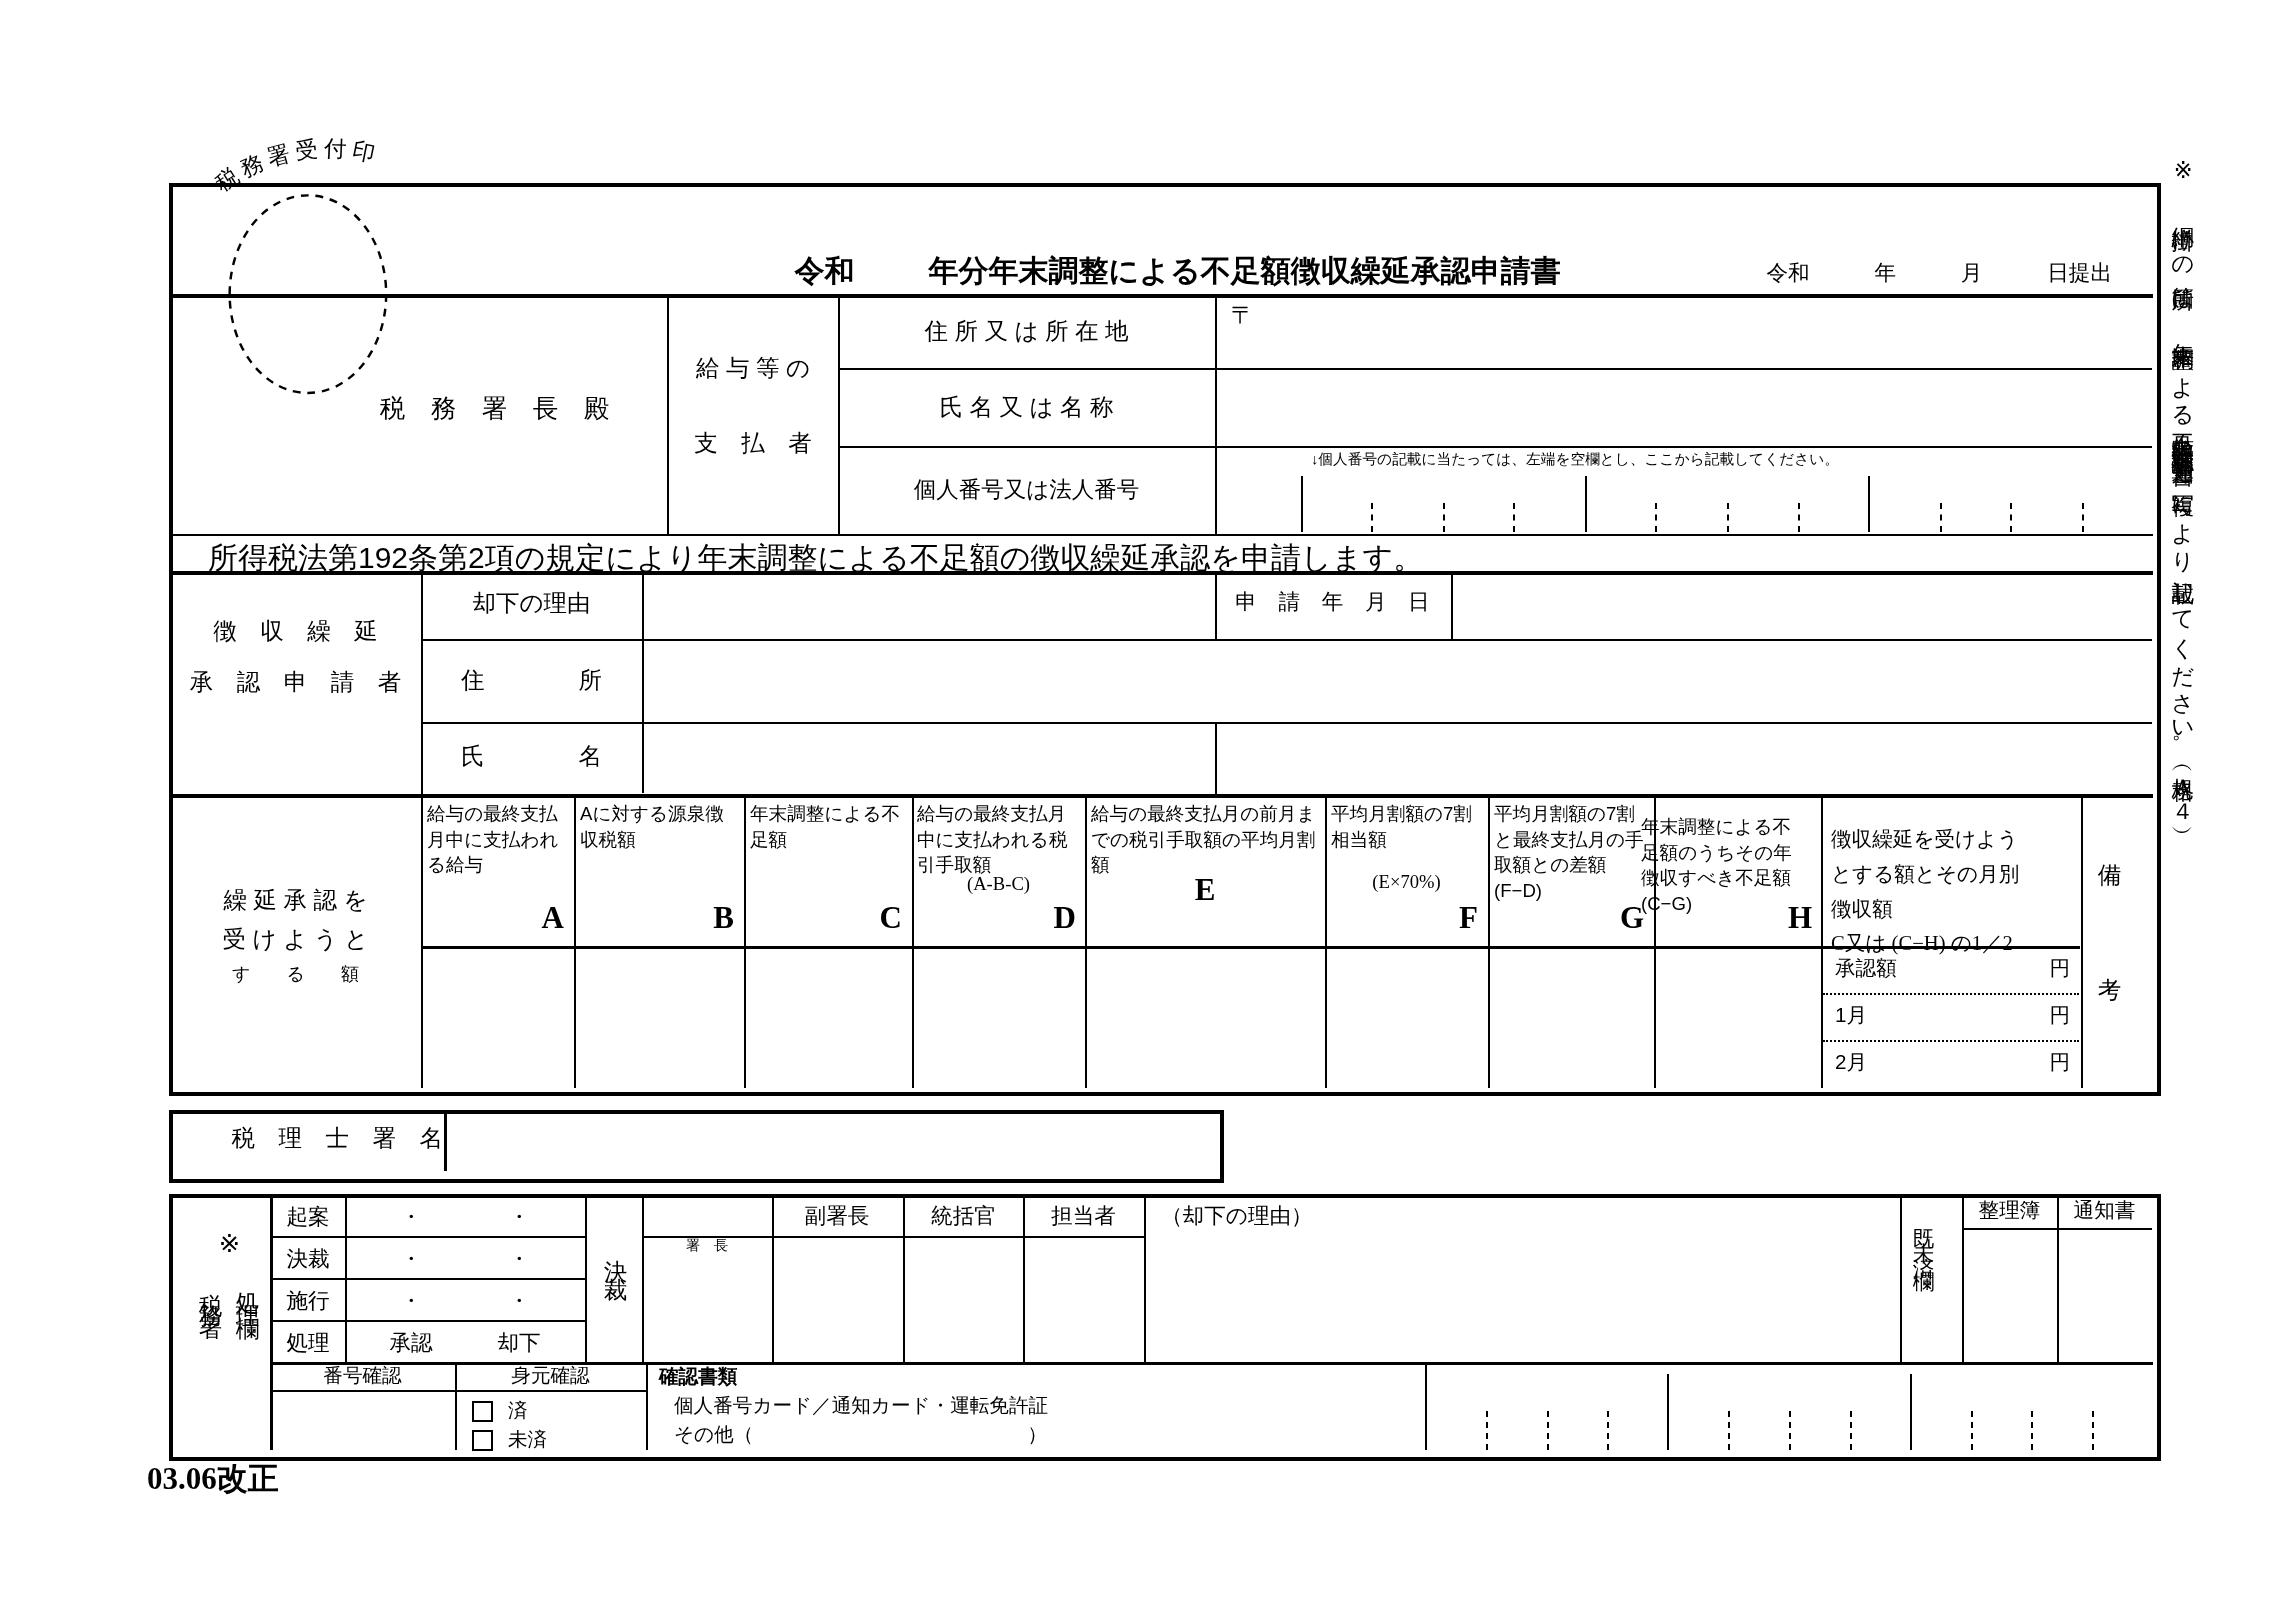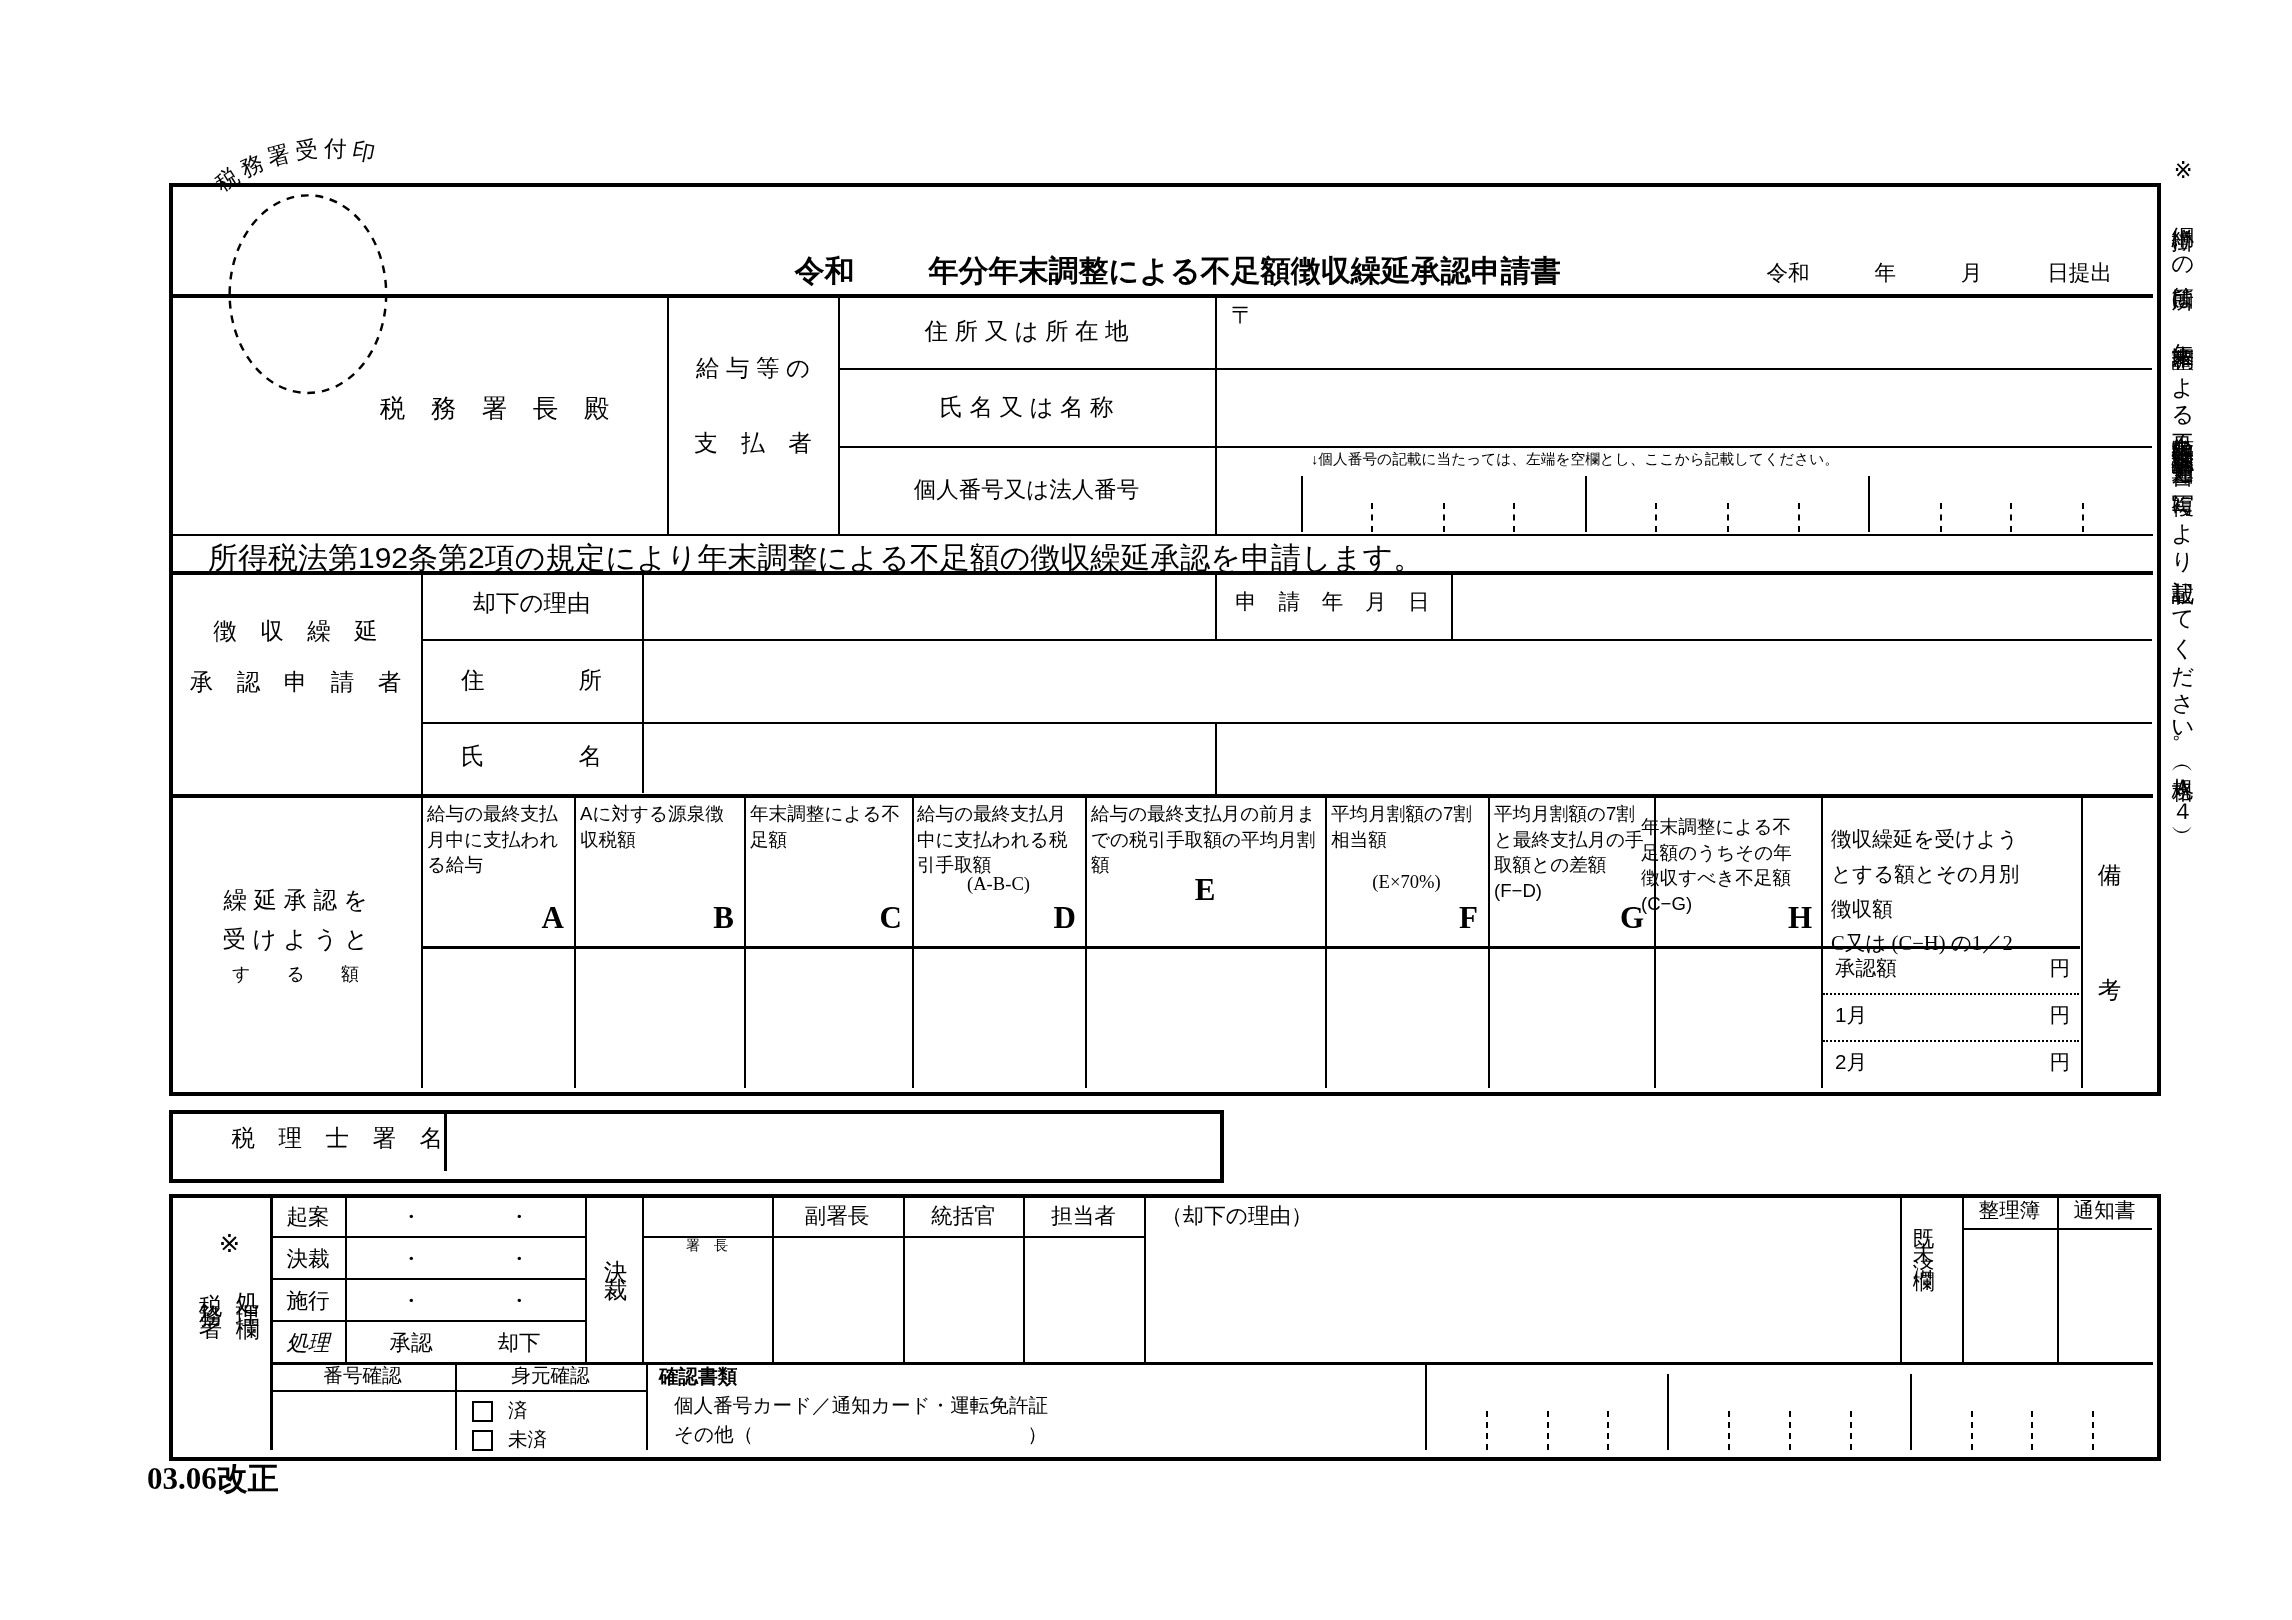--- a/index.html
+++ b/index.html
@@ -161,21 +161,21 @@
   <div class="tx ctr" style="left:192px;top:1227px;width:75px;font-size:25.5px;">※</div>
   <div class="tx vrt" style="left:195px;top:1274px;font-size:23.5px;letter-spacing:11.8px;">税務署</div>
   <div class="tx vrt" style="left:232px;top:1274px;font-size:23.5px;letter-spacing:11.8px;">処理欄</div>
 
   <div class="tx ctr" style="left:272px;top:1203px;width:72px;font-size:21.6px;">起案</div>
   <div class="tx ctr" style="left:347px;top:1203px;width:236px;font-size:21.6px;">・　　　　・</div>
   <div class="tx ctr" style="left:272px;top:1245px;width:72px;font-size:21.6px;">決裁</div>
   <div class="tx ctr" style="left:347px;top:1245px;width:236px;font-size:21.6px;">・　　　　・</div>
   <div class="tx ctr" style="left:272px;top:1287px;width:72px;font-size:21.6px;">施行</div>
   <div class="tx ctr" style="left:347px;top:1287px;width:236px;font-size:21.6px;">・　　　　・</div>
-  <div class="tx ctr" style="left:272px;top:1329px;width:72px;font-size:21.6px;font-style:italic;">処理</div>
+  <div class="tx ctr" style="left:272px;top:1329px;width:72px;font-size:21.6px;">処理</div>
   <div class="tx ctr" style="left:347px;top:1329px;width:236px;font-size:21.6px;">承認　　　却下</div>
 
   <div class="tx vrt" style="left:600px;top:1241px;font-size:23.5px;letter-spacing:17.6px;">決裁</div>
 
   <div class="tx ctr" style="left:644px;top:1236px;width:126px;font-size:14px;">署　長</div>
   <div class="tx ctr" style="left:774px;top:1202px;width:126px;font-size:21.6px;">副署長</div>
   <div class="tx ctr" style="left:905px;top:1202px;width:117px;font-size:21.6px;">統括官</div>
   <div class="tx ctr" style="left:1025px;top:1202px;width:117px;font-size:21.6px;">担当者</div>
 
   <div class="tx" style="left:1161px;top:1202px;font-size:21.6px;">（却下の理由）</div>

